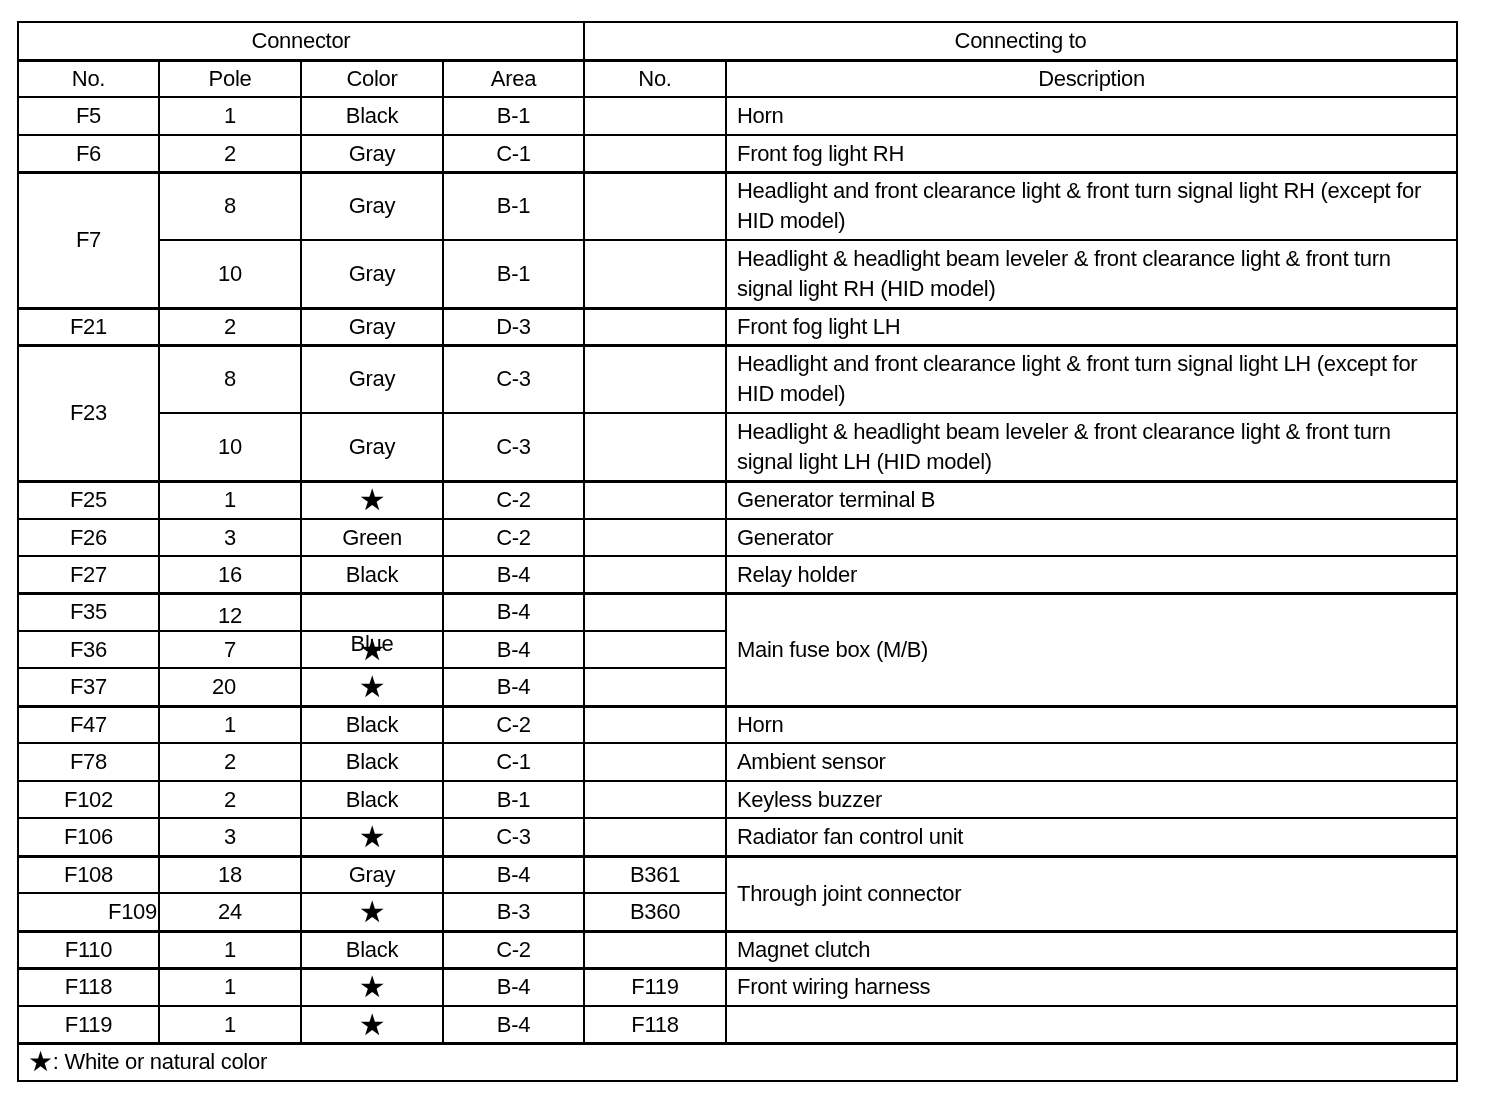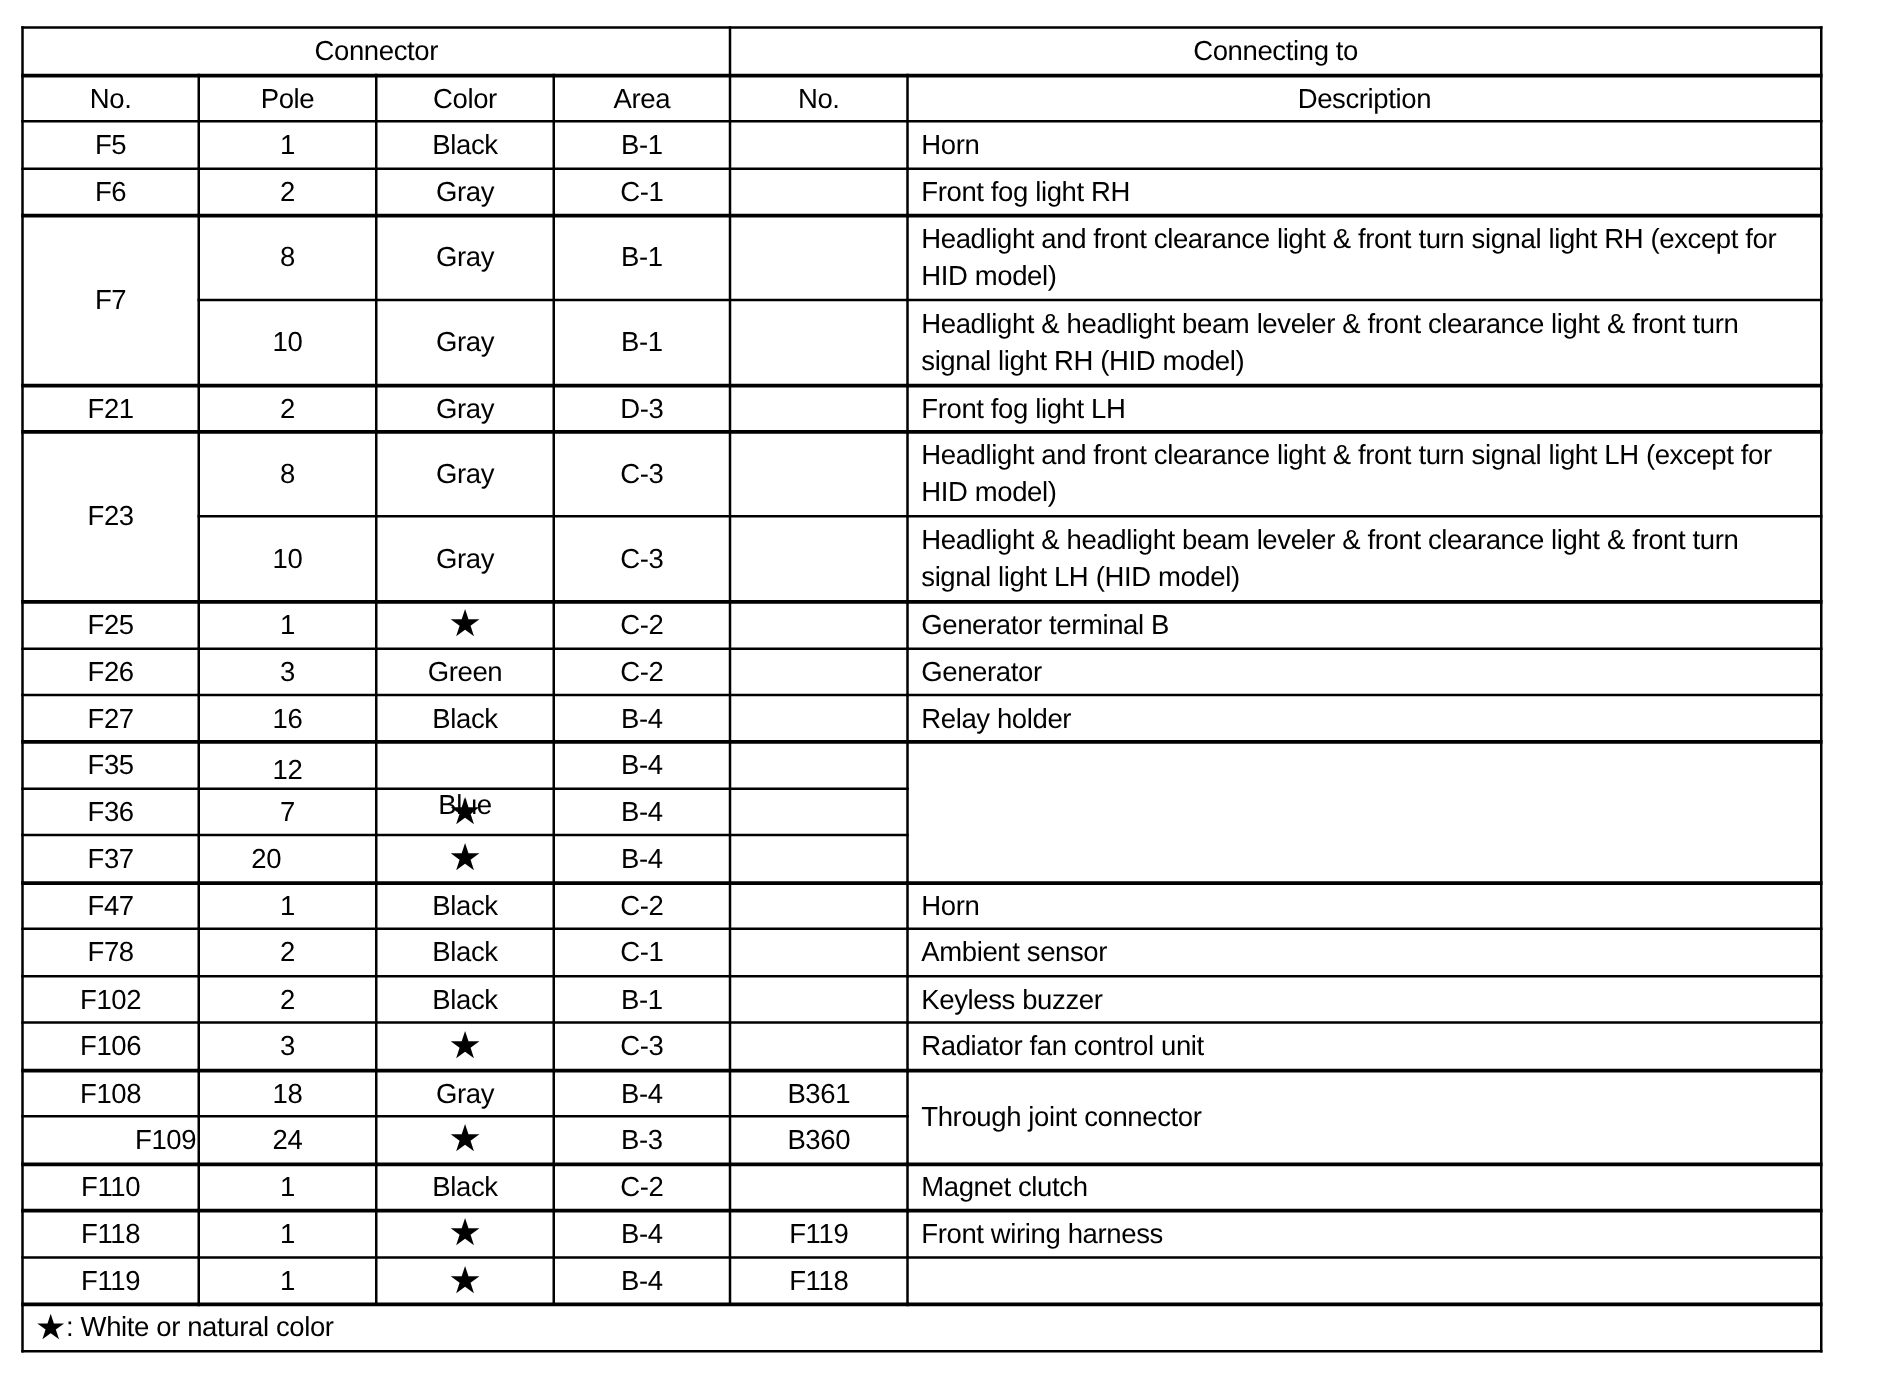--- a/index.html
+++ b/index.html
@@ -227,39 +227,42 @@
     </div>
     <div class="cell c" style="left: 283px; top: 571px; width: 142px; height: 38px; margin-top: 32px;">
       <span>Blue</span>
     </div>
     <div class="cell c" style="left: 425px; top: 571px; width: 141px; height: 38px;">
       <span>B-4</span>
     </div>
     <div class="cell c" style="left: 566px; top: 571px; width: 142px; height: 38px;">
       <span></span>
     </div>
+    <div class="cell l" style="left: 708px; top: 571px; width: 731px; height: 113px;">
+      <span>Main fuse box (M/B)</span>
+    </div>
     <div class="cell c" style="left: 0px; top: 609px; width: 141px; height: 37px;">
       <span>F36</span>
     </div>
     <div class="cell c" style="left: 141px; top: 609px; width: 142px; height: 37px;">
       <span>7</span>
     </div>
     <div class="cell c" style="left: 283px; top: 609px; width: 142px; height: 37px;">
       <span class="star">★</span>
     </div>
     <div class="cell c" style="left: 425px; top: 609px; width: 141px; height: 37px;">
       <span>B-4</span>
     </div>
     <div class="cell c" style="left: 566px; top: 609px; width: 142px; height: 37px;">
       <span></span>
     </div>
     <div class="cell c" style="left: 0px; top: 646px; width: 141px; height: 38px;">
       <span>F37</span>
     </div>
-    <div class="cell c" style="left: 130px; top: 646px; width: 130px; height: 38px;">
+    <div class="cell c" style="left: 141px; top: 646px; width: 130px; height: 38px;">
       <span>20</span>
     </div>
     <div class="cell c" style="left: 283px; top: 646px; width: 142px; height: 38px;">
       <span class="star">★</span>
     </div>
     <div class="cell c" style="left: 425px; top: 646px; width: 141px; height: 38px;">
       <span>B-4</span>
     </div>
     <div class="cell c" style="left: 566px; top: 646px; width: 142px; height: 38px;">
       <span></span>

